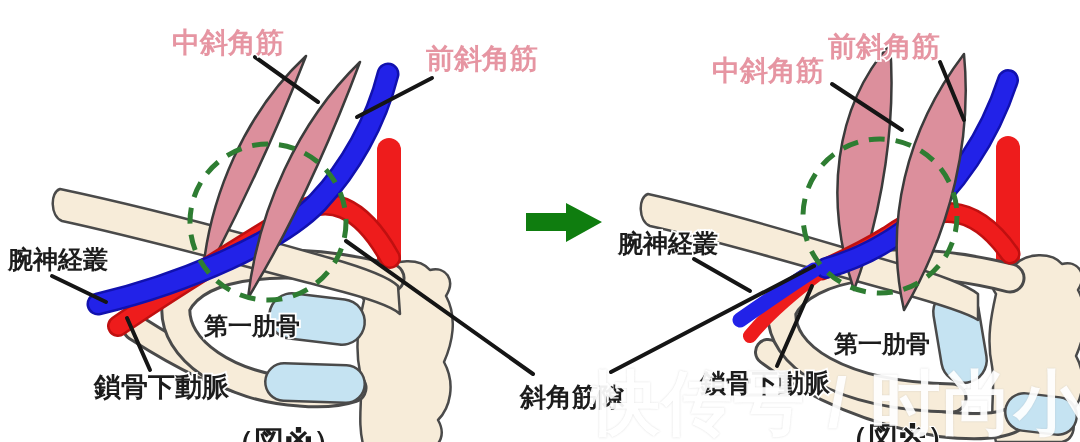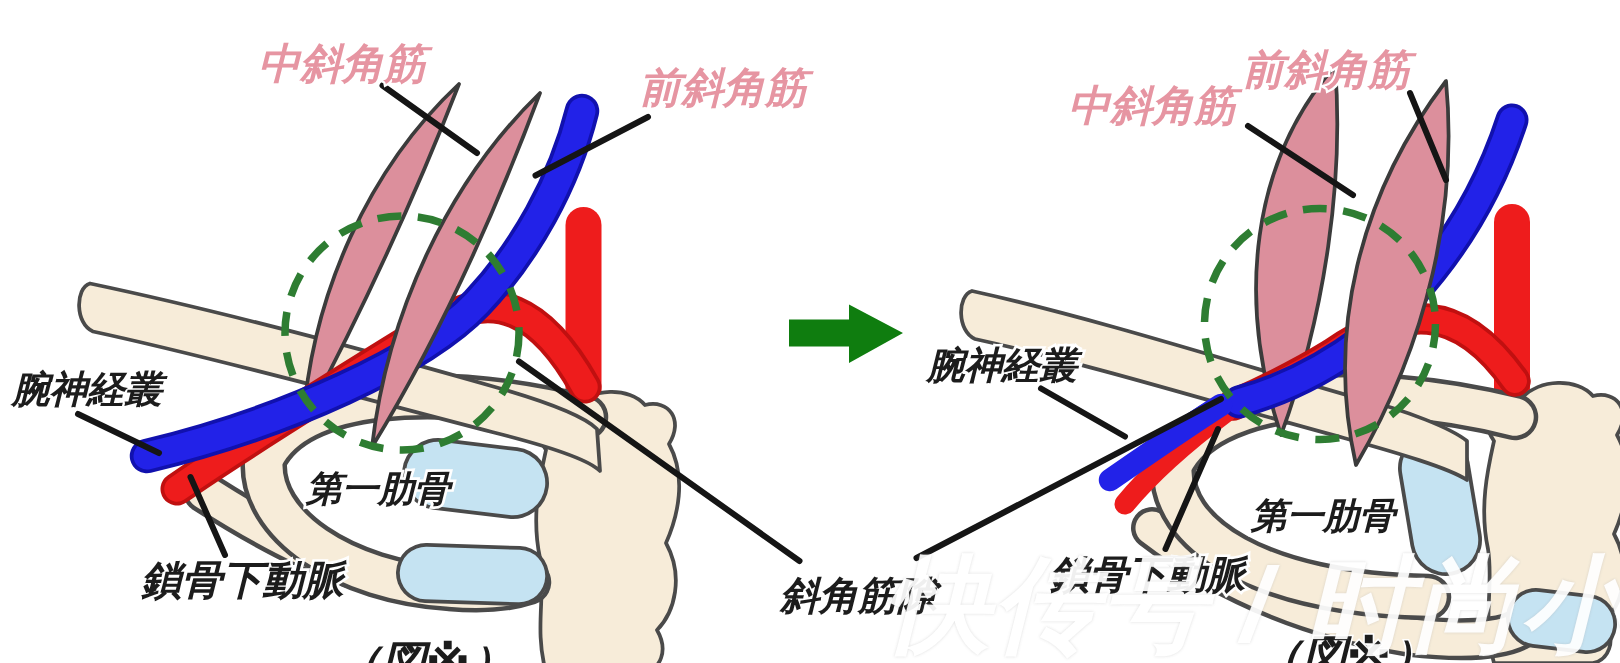--- a/index.html
+++ b/index.html
@@ -1,19 +1,18 @@
 <!DOCTYPE html>
 <html><head>
 <meta charset="utf-8">
 <style>
   html,body{margin:0;padding:0;background:#fff;}
   .stage{
     position:relative;width:1080px;height:442px;background:#ffffff;overflow:hidden;
     font-family:"Liberation Sans","DejaVu Sans",sans-serif;
-    font-style:italic;
   }
   .stage svg{position:absolute;left:0;top:0;}
   text{font-family:"Liberation Sans","DejaVu Sans",sans-serif;font-weight:700;}
   .lbl-pink{fill:#e695a2;paint-order:stroke;stroke:#ffffff;stroke-width:3px;}
   .lbl-black{fill:#1c1c1c;paint-order:stroke;stroke:#ffffff;stroke-width:3.5px;}
   .caption{fill:#1c1c1c;paint-order:stroke;stroke:#ffffff;stroke-width:2px;}
   .callout{stroke:#151515;stroke-width:4;stroke-linecap:round;fill:none;}
   .bone-outline{stroke:#4a4a4a;stroke-width:2.5;stroke-linejoin:round;}
   .muscle-outline{stroke:#3b3b3b;stroke-width:2.5;stroke-linejoin:round;}
   .watermark{

